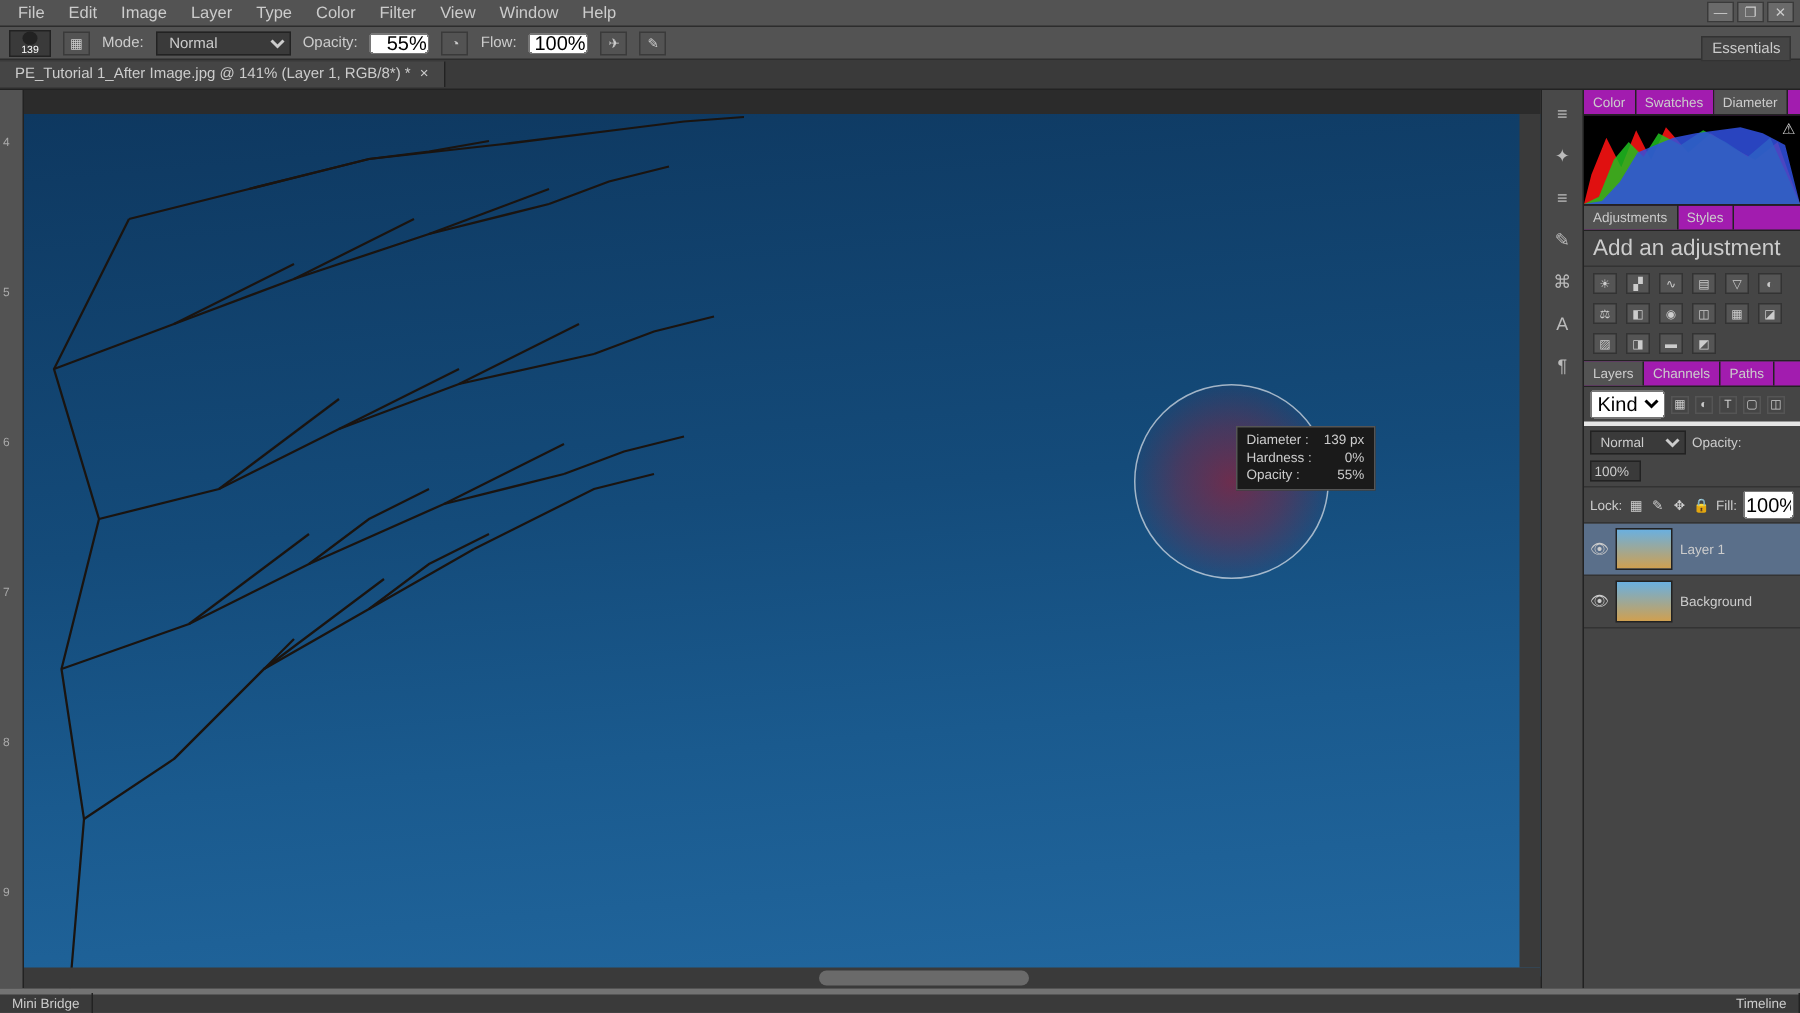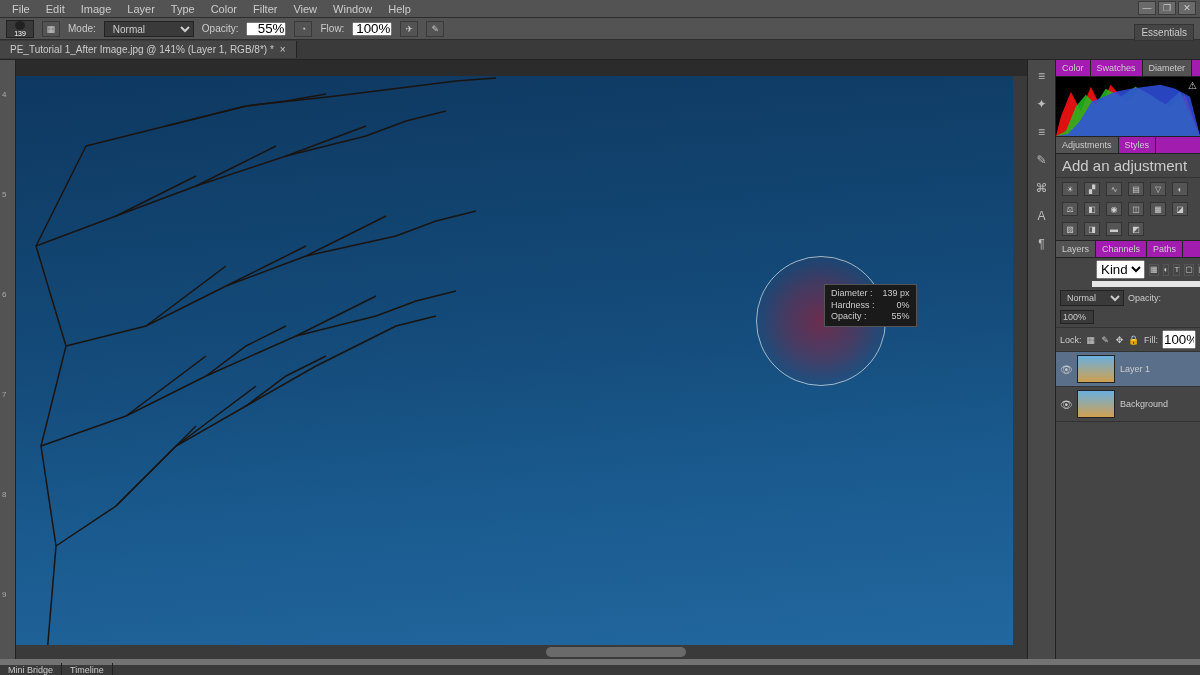--- a/index.html
+++ b/index.html
@@ -57,35 +57,35 @@
 .histogram { height: 60px; background: #000; position: relative; overflow: hidden; border-bottom: 1px solid #222; }
 .histogram svg { width: 100%; height: 100%; }
 .hist-warn { position: absolute; right: 3px; top: 3px; font-size: 10px; color: #ccc; }
 
 .adjust-head { padding: 3px 6px; font-size: 15px; border-bottom: 1px solid #333; }
 .adjust-icons { padding: 4px 6px; display: flex; flex-wrap: wrap; gap: 6px; border-bottom: 1px solid #222; }
 .adjust-icons .ai { width: 16px; height: 14px; background: #555; border: 1px solid #333; font-size: 8px; display: flex; align-items: center; justify-content: center; color: #ccc; }
 
 .layer-opts { padding: 3px 4px; display: flex; align-items: center; gap: 4px; font-size: 9px; border-bottom: 1px solid #333; flex-wrap: wrap; }
 .layer-opts select, .layer-opts input { background: #3a3a3a; color: #ccc; border: 1px solid #222; font-size: 9px; padding: 1px 2px; }
-.filter-row { display: flex; align-items: center; gap: 4px; padding: 2px 4px; border-bottom: 6px solid #e5e5e5; font-size: 9px; margin-left: 36px; }
+.filter-row { display: flex; align-items: center; gap: 4px; padding: 2px 4px; border-bottom: 3px solid #e5e5e5; font-size: 9px; }
 .filter-row select { width: 50px; }
 .filter-row .fi { width: 12px; height: 12px; border: 1px solid #555; display: flex; align-items: center; justify-content: center; font-size: 8px; }
 .lock-row { display: flex; align-items: center; gap: 4px; padding: 2px 4px; border-bottom: 1px solid #333; font-size: 9px; }
 .lock-row .li { width: 12px; height: 12px; display: flex; align-items: center; justify-content: center; font-size: 9px; }
 
 .layer-list { flex: 1; overflow: auto; }
 .layer-row { display: flex; align-items: center; padding: 3px 4px; gap: 5px; border-bottom: 1px solid #333; }
 .layer-row.sel { background: #5a6f8a; }
 .layer-vis { width: 12px; font-size: 10px; }
 .layer-thumb { width: 38px; height: 28px; background: linear-gradient(#6ab0e0,#d0a050); border: 1px solid #222; }
 .layer-name { font-size: 9px; }
 
 .status-bar { height: 16px; background: #454545; border-top: 1px solid #222; display: flex; align-items: center; padding: 0 6px; font-size: 9px; gap: 12px; }
-.bottom-tabs { position: absolute; bottom: 0; left: 0; right: 0; height: 16px; background: #3a3a3a; display: flex; align-items: center; border-top: 6px solid #737373; font-size: 9px; }
+.bottom-tabs { position: absolute; bottom: 0; left: 0; right: 0; height: 16px; background: #3a3a3a; display: flex; align-items: center; border-top: 4px solid #737373; font-size: 9px; justify-content: space-between; }
 .bottom-tab { padding: 2px 8px; border-right: 1px solid #222; }
 </style>
 </head>
 <body>
 
 <div class="menubar">
   <span class="menu-item">File</span>
   <span class="menu-item">Edit</span>
   <span class="menu-item">Image</span>
   <span class="menu-item">Layer</span>

